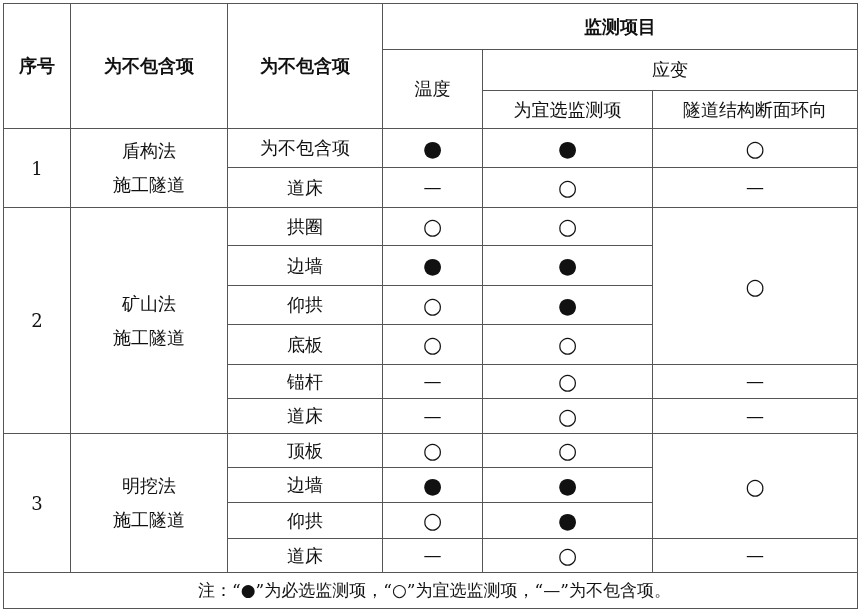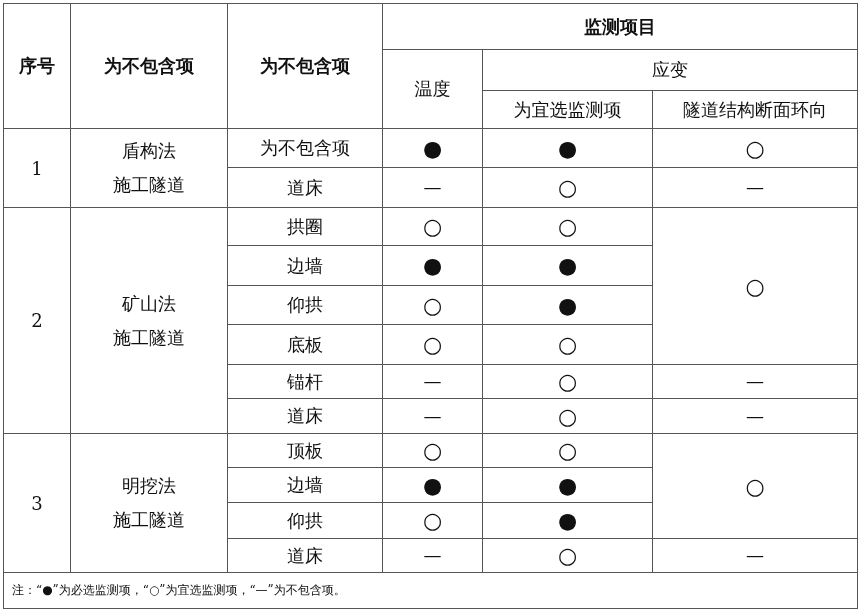--- a/index.html
+++ b/index.html
@@ -17,21 +17,21 @@
     text-align: center;
     vertical-align: middle;
     padding: 0;
     font-weight: normal;
   }
   th.bold { font-weight: bold; font-family: Liberation Mono, monospace; }
   .mark { font-size: 18px; }
   .mark.filled::before { content: "\25CF"; font-size: 22px; }
   .mark.empty::before { content: "\25CB"; font-size: 22px; }
   .mark.none::before { content: "\2014"; }
-  td.note { text-align: left; padding-left: 8px; font-size: 12px; }
+  td.note { text-align: center; padding-left: 8px; font-size: 17px; }
   .line { display: block; line-height: 34px; }
 </style>
 </head>
 <body>
 
 <div class="wrap">
 <table>
   <colgroup>
     <col style="width:67px">
     <col style="width:157px">

